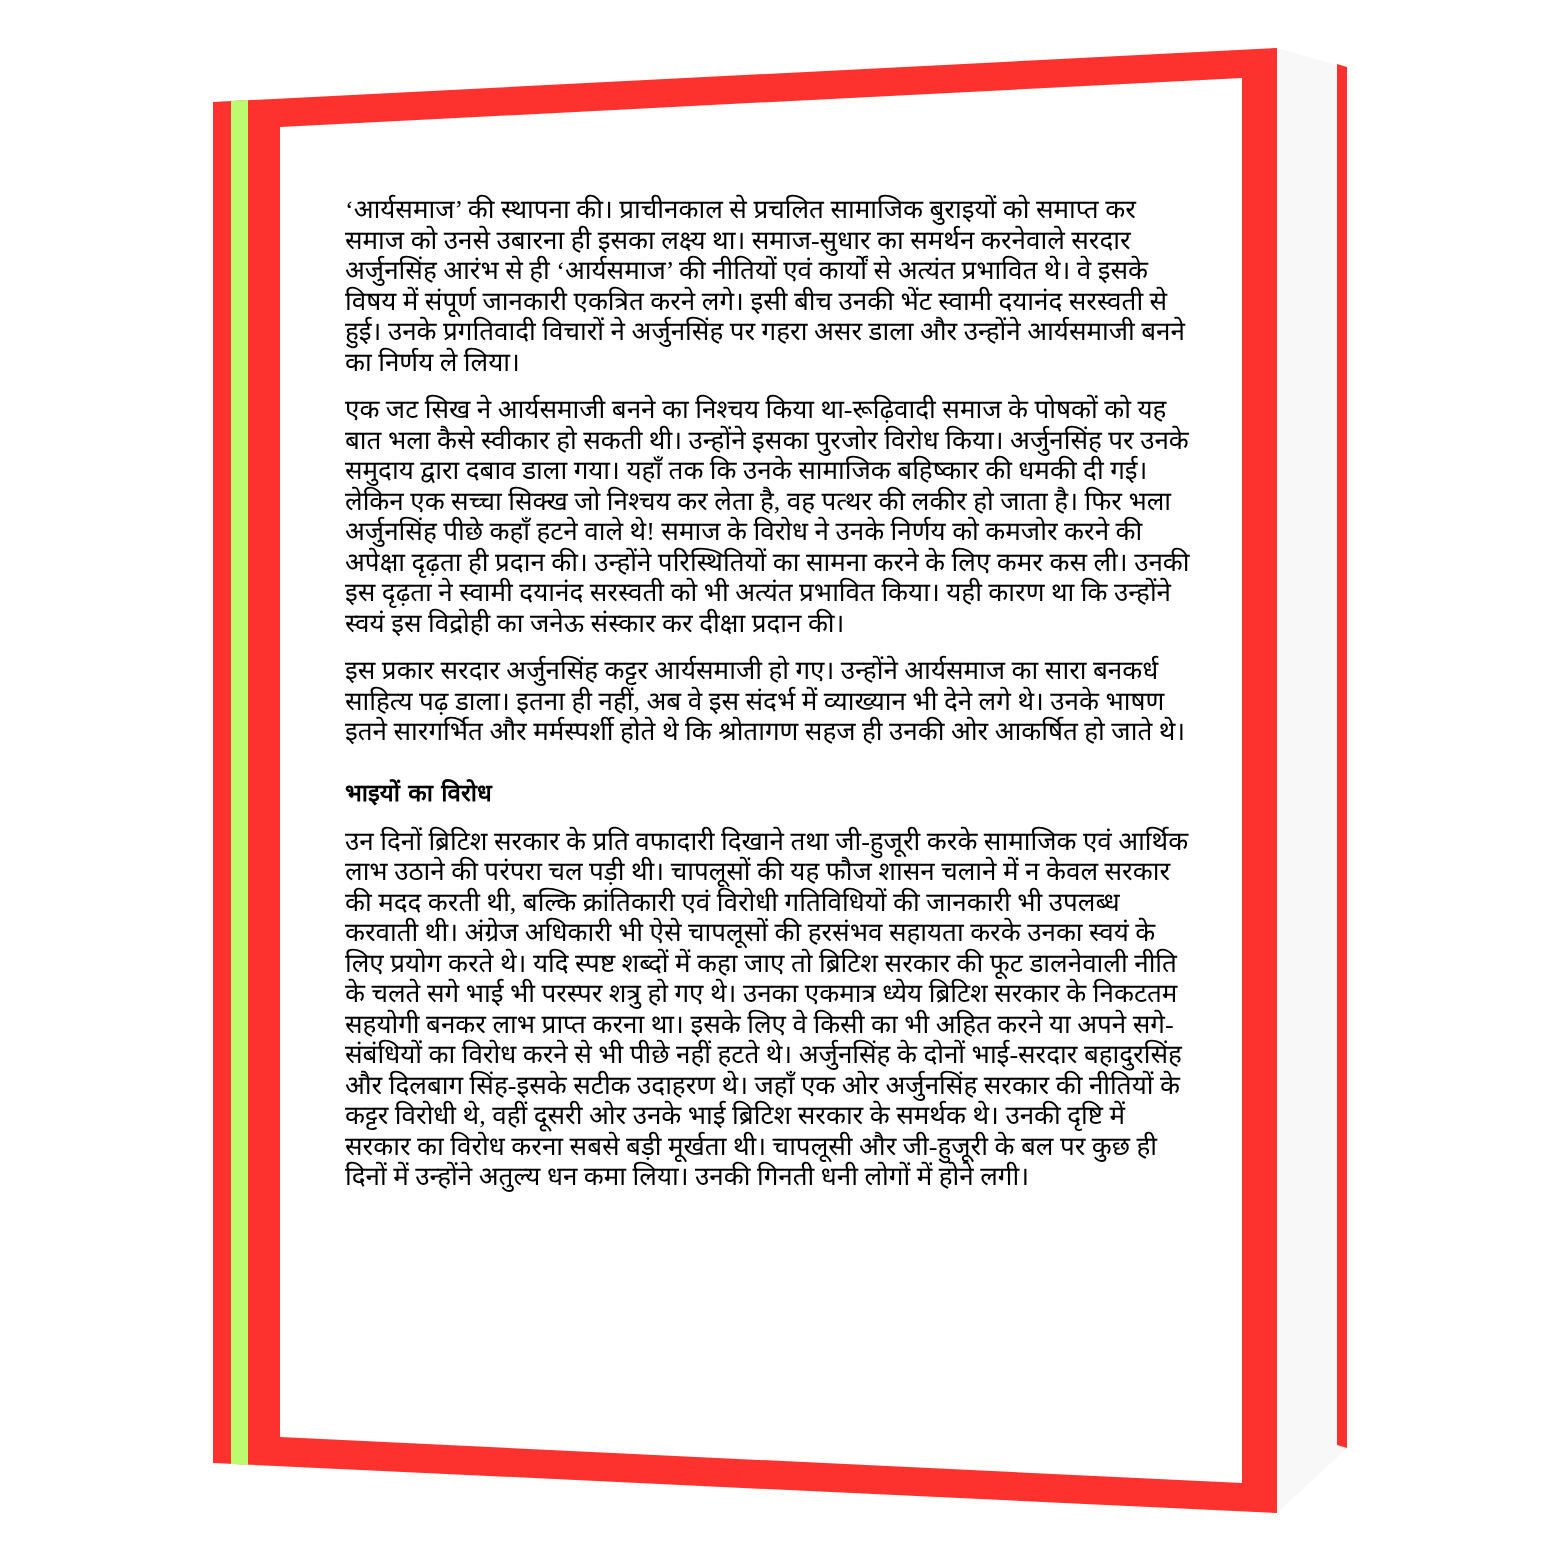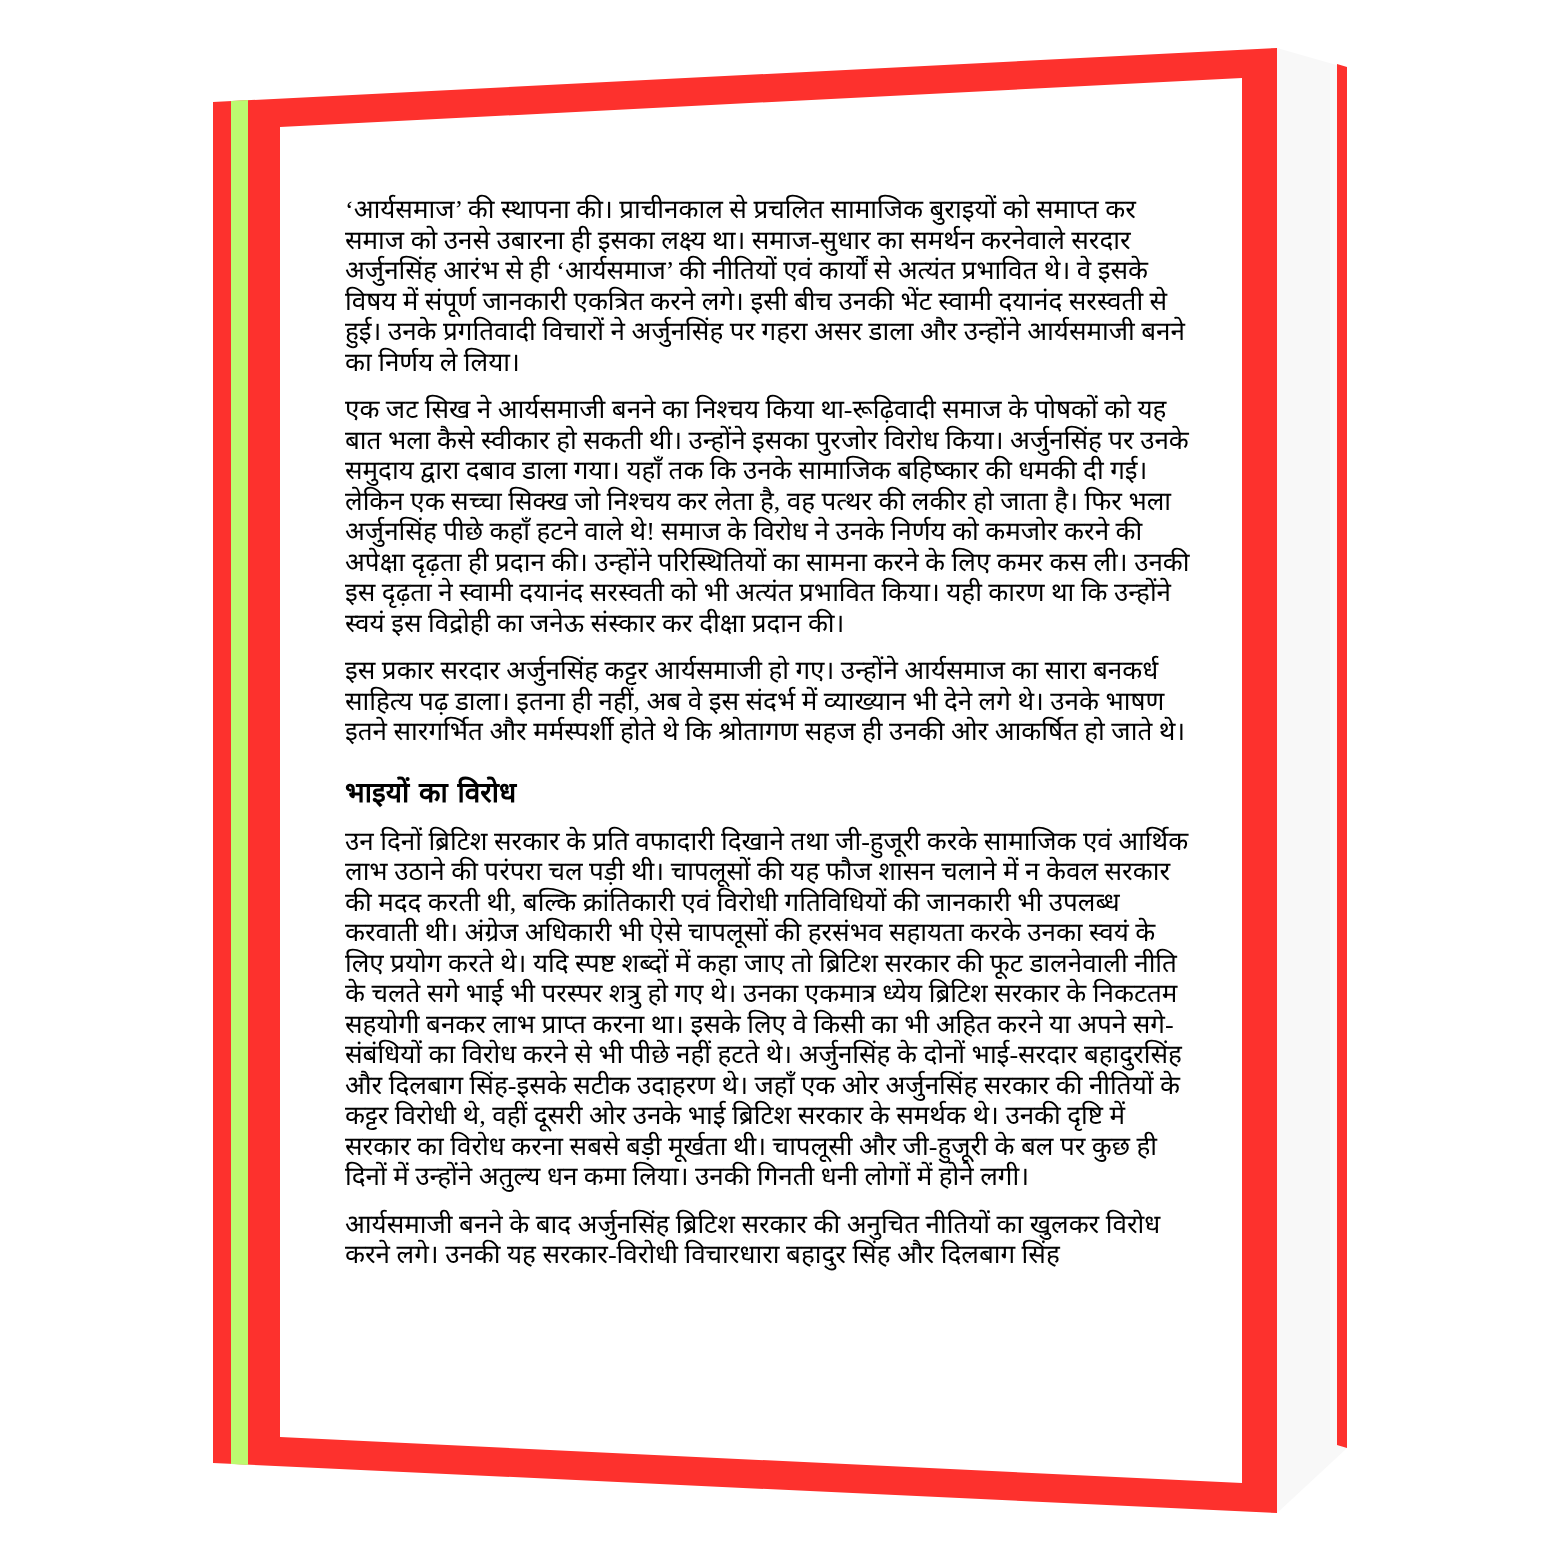--- a/index.html
+++ b/index.html
@@ -32,21 +32,21 @@
     line-height: 30.5px;
     text-align: left;
     margin-top: 9px;
   }
   .text-layer p {
     margin: 0 0 17px 0;
   }
   .section-heading {
     font-family: "DejaVu Sans", "Liberation Sans", sans-serif;
     font-weight: bold;
-    font-size: 28px;
+    font-size: 24px;
     line-height: 34px;
     margin: 28px 0 17px 0;
   }
 </style>
 </head>
 <body>
 
 <svg id="book-svg" viewBox="0 0 1563 1563" xmlns="http://www.w3.org/2000/svg">
 
   <polygon points="1277,48 1347,68 1347,1448 1277,1513" fill="#f8f8f8"></polygon>
@@ -59,14 +59,13 @@
 
   <polygon points="280,127 1242,78 1242,1483 280,1437" fill="#ffffff"></polygon>
 </svg>
 
 <div class="text-layer">
   <p>‘आर्यसमाज’ की स्थापना की। प्राचीनकाल से प्रचलित सामाजिक बुराइयों को समाप्त कर समाज को उनसे उबारना ही इसका लक्ष्य था। समाज-सुधार का समर्थन करनेवाले सरदार अर्जुनसिंह आरंभ से ही ‘आर्यसमाज’ की नीतियों एवं कार्यों से अत्यंत प्रभावित थे। वे इसके विषय में संपूर्ण जानकारी एकत्रित करने लगे। इसी बीच उनकी भेंट स्वामी दयानंद सरस्वती से हुई। उनके प्रगतिवादी विचारों ने अर्जुनसिंह पर गहरा असर डाला और उन्होंने आर्यसमाजी बनने का निर्णय ले लिया।</p>
   <p>एक जट सिख ने आर्यसमाजी बनने का निश्चय किया था-रूढ़िवादी समाज के पोषकों को यह बात भला कैसे स्वीकार हो सकती थी। उन्होंने इसका पुरजोर विरोध किया। अर्जुनसिंह पर उनके समुदाय द्वारा दबाव डाला गया। यहाँ तक कि उनके सामाजिक बहिष्कार की धमकी दी गई। लेकिन एक सच्चा सिक्ख जो निश्चय कर लेता है, वह पत्थर की लकीर हो जाता है। फिर भला अर्जुनसिंह पीछे कहाँ हटने वाले थे! समाज के विरोध ने उनके निर्णय को कमजोर करने की अपेक्षा दृढ़ता ही प्रदान की। उन्होंने परिस्थितियों का सामना करने के लिए कमर कस ली। उनकी इस दृढ़ता ने स्वामी दयानंद सरस्वती को भी अत्यंत प्रभावित किया। यही कारण था कि उन्होंने स्वयं इस विद्रोही का जनेऊ संस्कार कर दीक्षा प्रदान की।</p>
   <p>इस प्रकार सरदार अर्जुनसिंह कट्टर आर्यसमाजी हो गए। उन्होंने आर्यसमाज का सारा बनकर्ध साहित्य पढ़ डाला। इतना ही नहीं, अब वे इस संदर्भ में व्याख्यान भी देने लगे थे। उनके भाषण इतने सारगर्भित और मर्मस्पर्शी होते थे कि श्रोतागण सहज ही उनकी ओर आकर्षित हो जाते थे।</p>
   <h2 class="section-heading">भाइयों का विरोध</h2>
   <p>उन दिनों ब्रिटिश सरकार के प्रति वफादारी दिखाने तथा जी-हुजूरी करके सामाजिक एवं आर्थिक लाभ उठाने की परंपरा चल पड़ी थी। चापलूसों की यह फौज शासन चलाने में न केवल सरकार की मदद करती थी, बल्कि क्रांतिकारी एवं विरोधी गतिविधियों की जानकारी भी उपलब्ध करवाती थी। अंग्रेज अधिकारी भी ऐसे चापलूसों की हरसंभव सहायता करके उनका स्वयं के लिए प्रयोग करते थे। यदि स्पष्ट शब्दों में कहा जाए तो ब्रिटिश सरकार की फूट डालनेवाली नीति के चलते सगे भाई भी परस्पर शत्रु हो गए थे। उनका एकमात्र ध्येय ब्रिटिश सरकार के निकटतम सहयोगी बनकर लाभ प्राप्त करना था। इसके लिए वे किसी का भी अहित करने या अपने सगे-संबंधियों का विरोध करने से भी पीछे नहीं हटते थे। अर्जुनसिंह के दोनों भाई-सरदार बहादुरसिंह और दिलबाग सिंह-इसके सटीक उदाहरण थे। जहाँ एक ओर अर्जुनसिंह सरकार की नीतियों के कट्टर विरोधी थे, वहीं दूसरी ओर उनके भाई ब्रिटिश सरकार के समर्थक थे। उनकी दृष्टि में सरकार का विरोध करना सबसे बड़ी मूर्खता थी। चापलूसी और जी-हुजूरी के बल पर कुछ ही दिनों में उन्होंने अतुल्य धन कमा लिया। उनकी गिनती धनी लोगों में होने लगी।</p>
-  <p>आर्यसमाजी बनने के बाद अर्जुनसिंह ब्रिटिश सरकार की अनुचित नीतियों का खुलकर विरोध करने लगे। उनकी यह सरकार-विरोधी विचारधारा बहादुर सिंह और दिलबाग सिंह</p>
 </div>
 
 </body></html>

